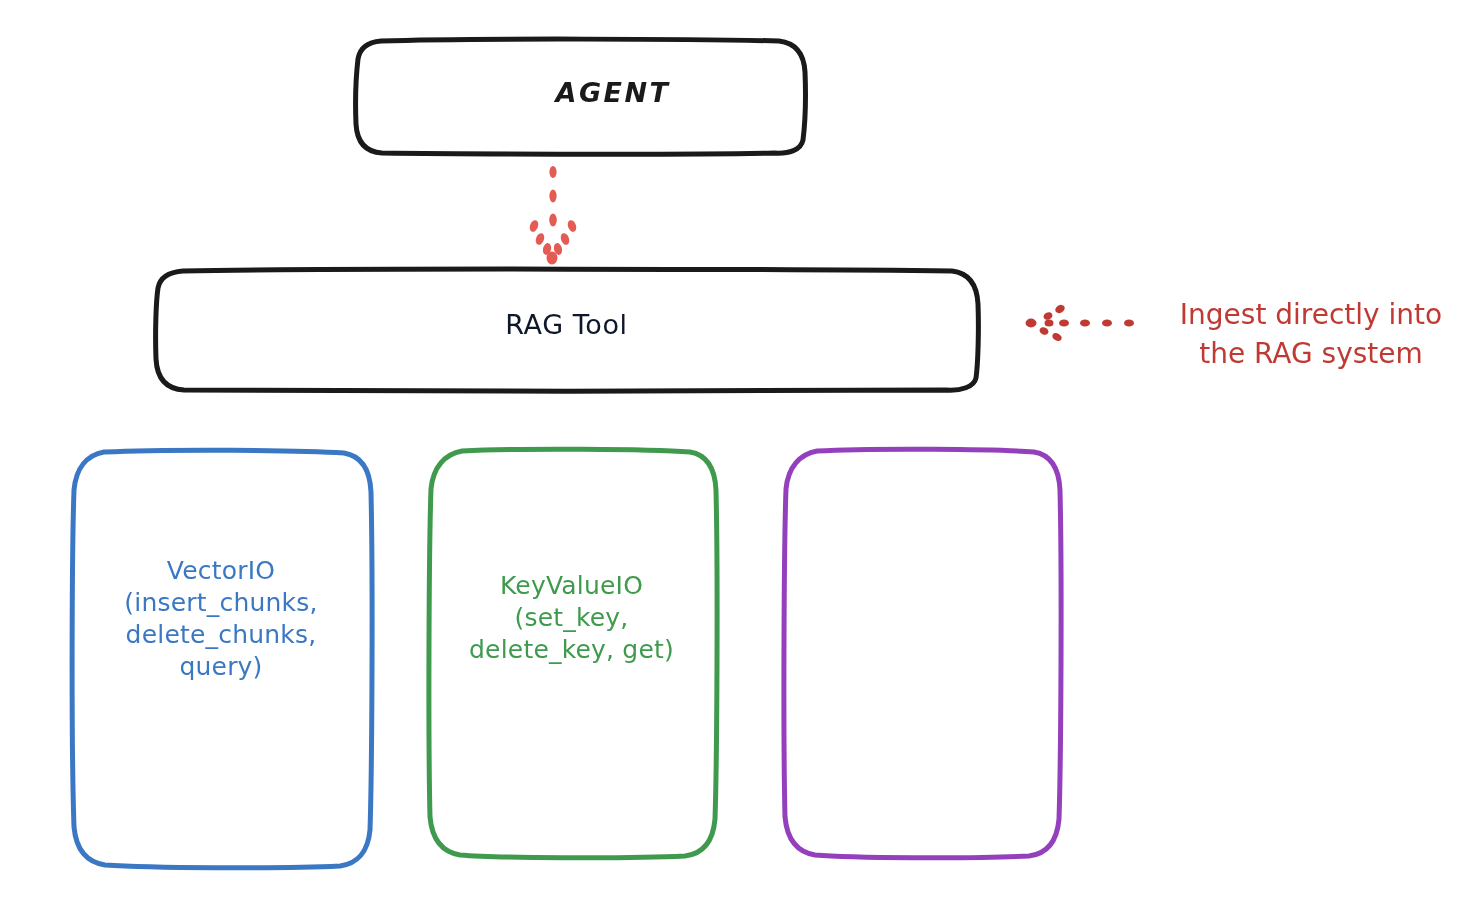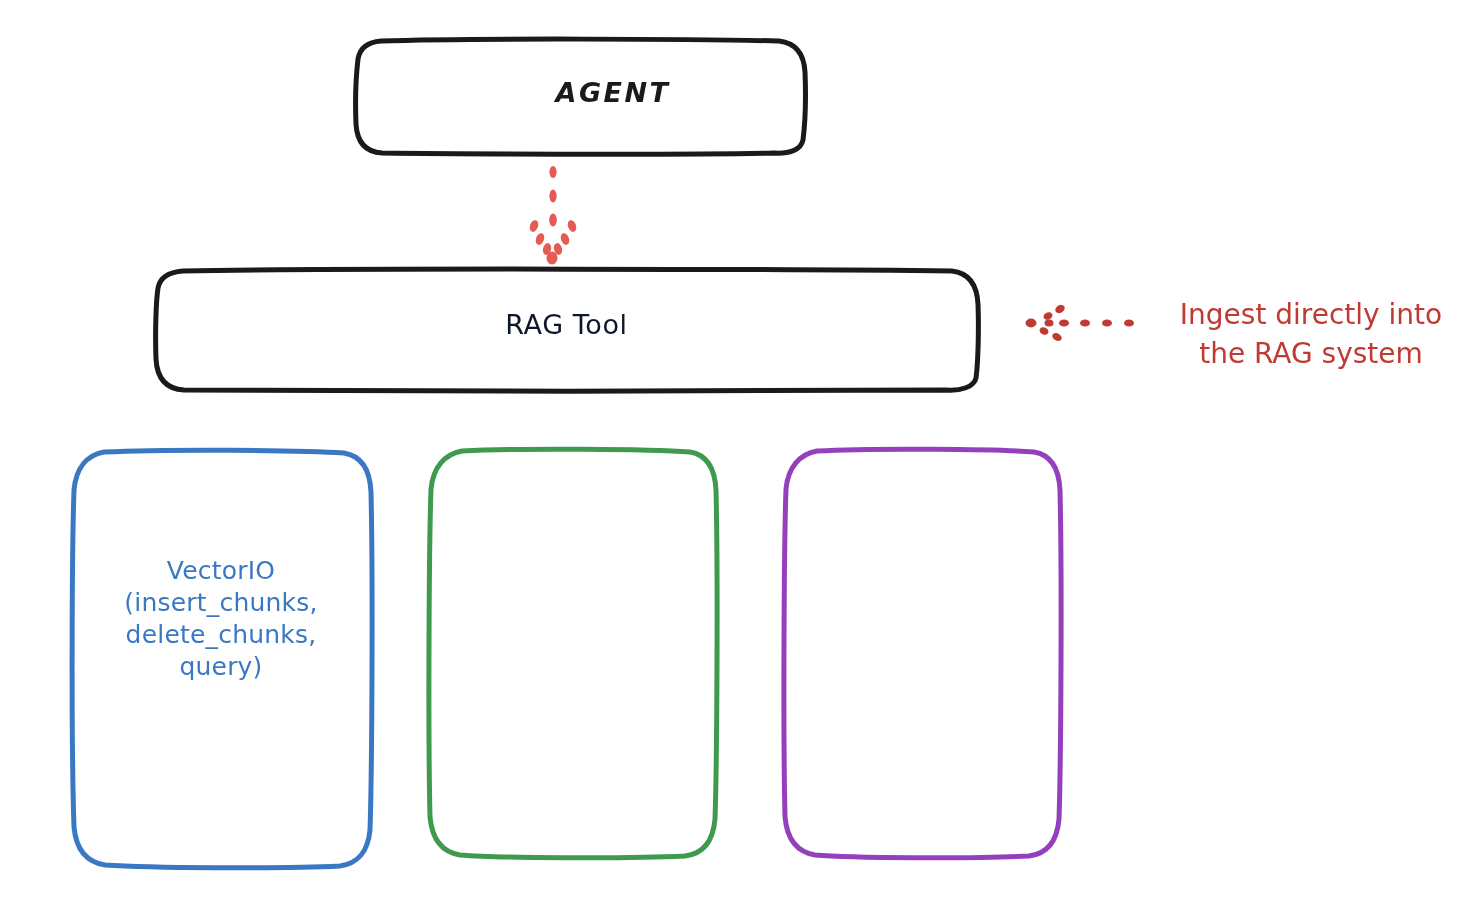--- a/index.html
+++ b/index.html
@@ -189,19 +189,22 @@
 <div class="node-label ragtool-label">RAG Tool</div>
 
 <div class="node-label vector-text">
   <div class="svc-label">VectorIO
 (insert_chunks,
 delete_chunks,
 query)</div>
 </div>
 
 <div class="node-label kv-text">
+  <div class="svc-label">KeyValueIO
+(set_key,
+delete_key, get)</div>
 </div>
 
 <div class="node-label rel-text">
 </div>
 
 <div class="annotation">Ingest directly into
 the RAG system</div>
 
 </body></html>

